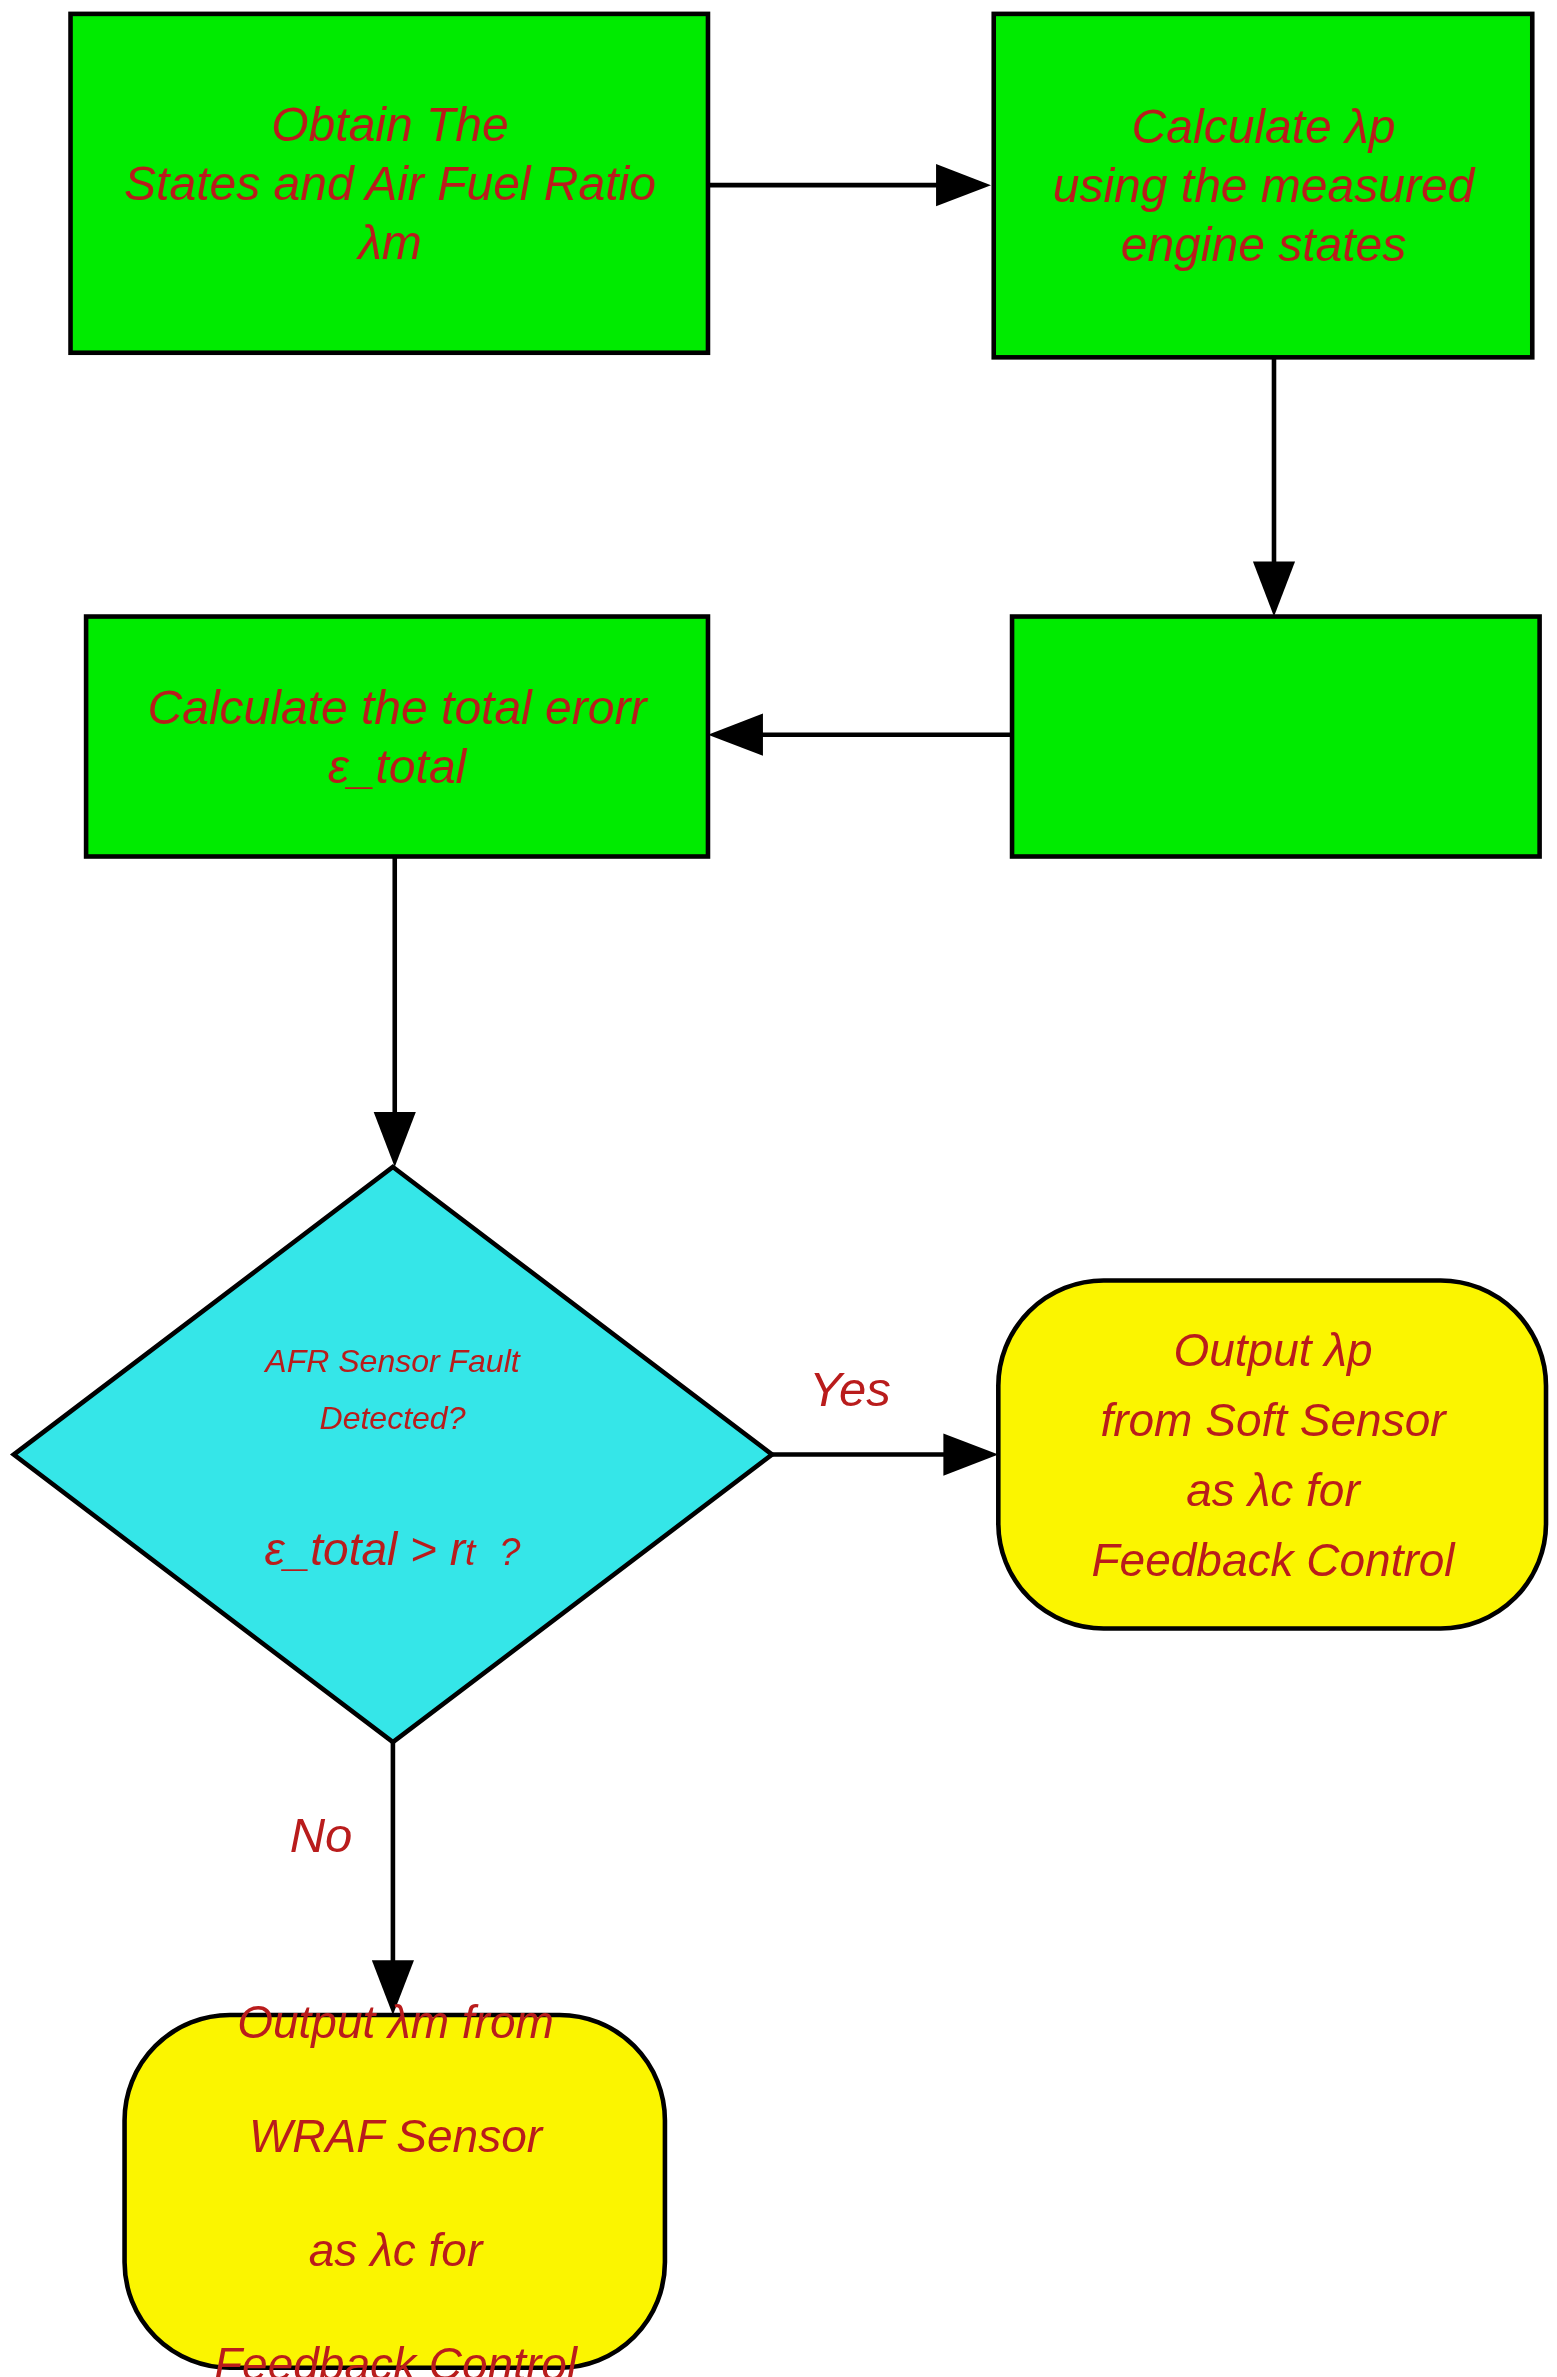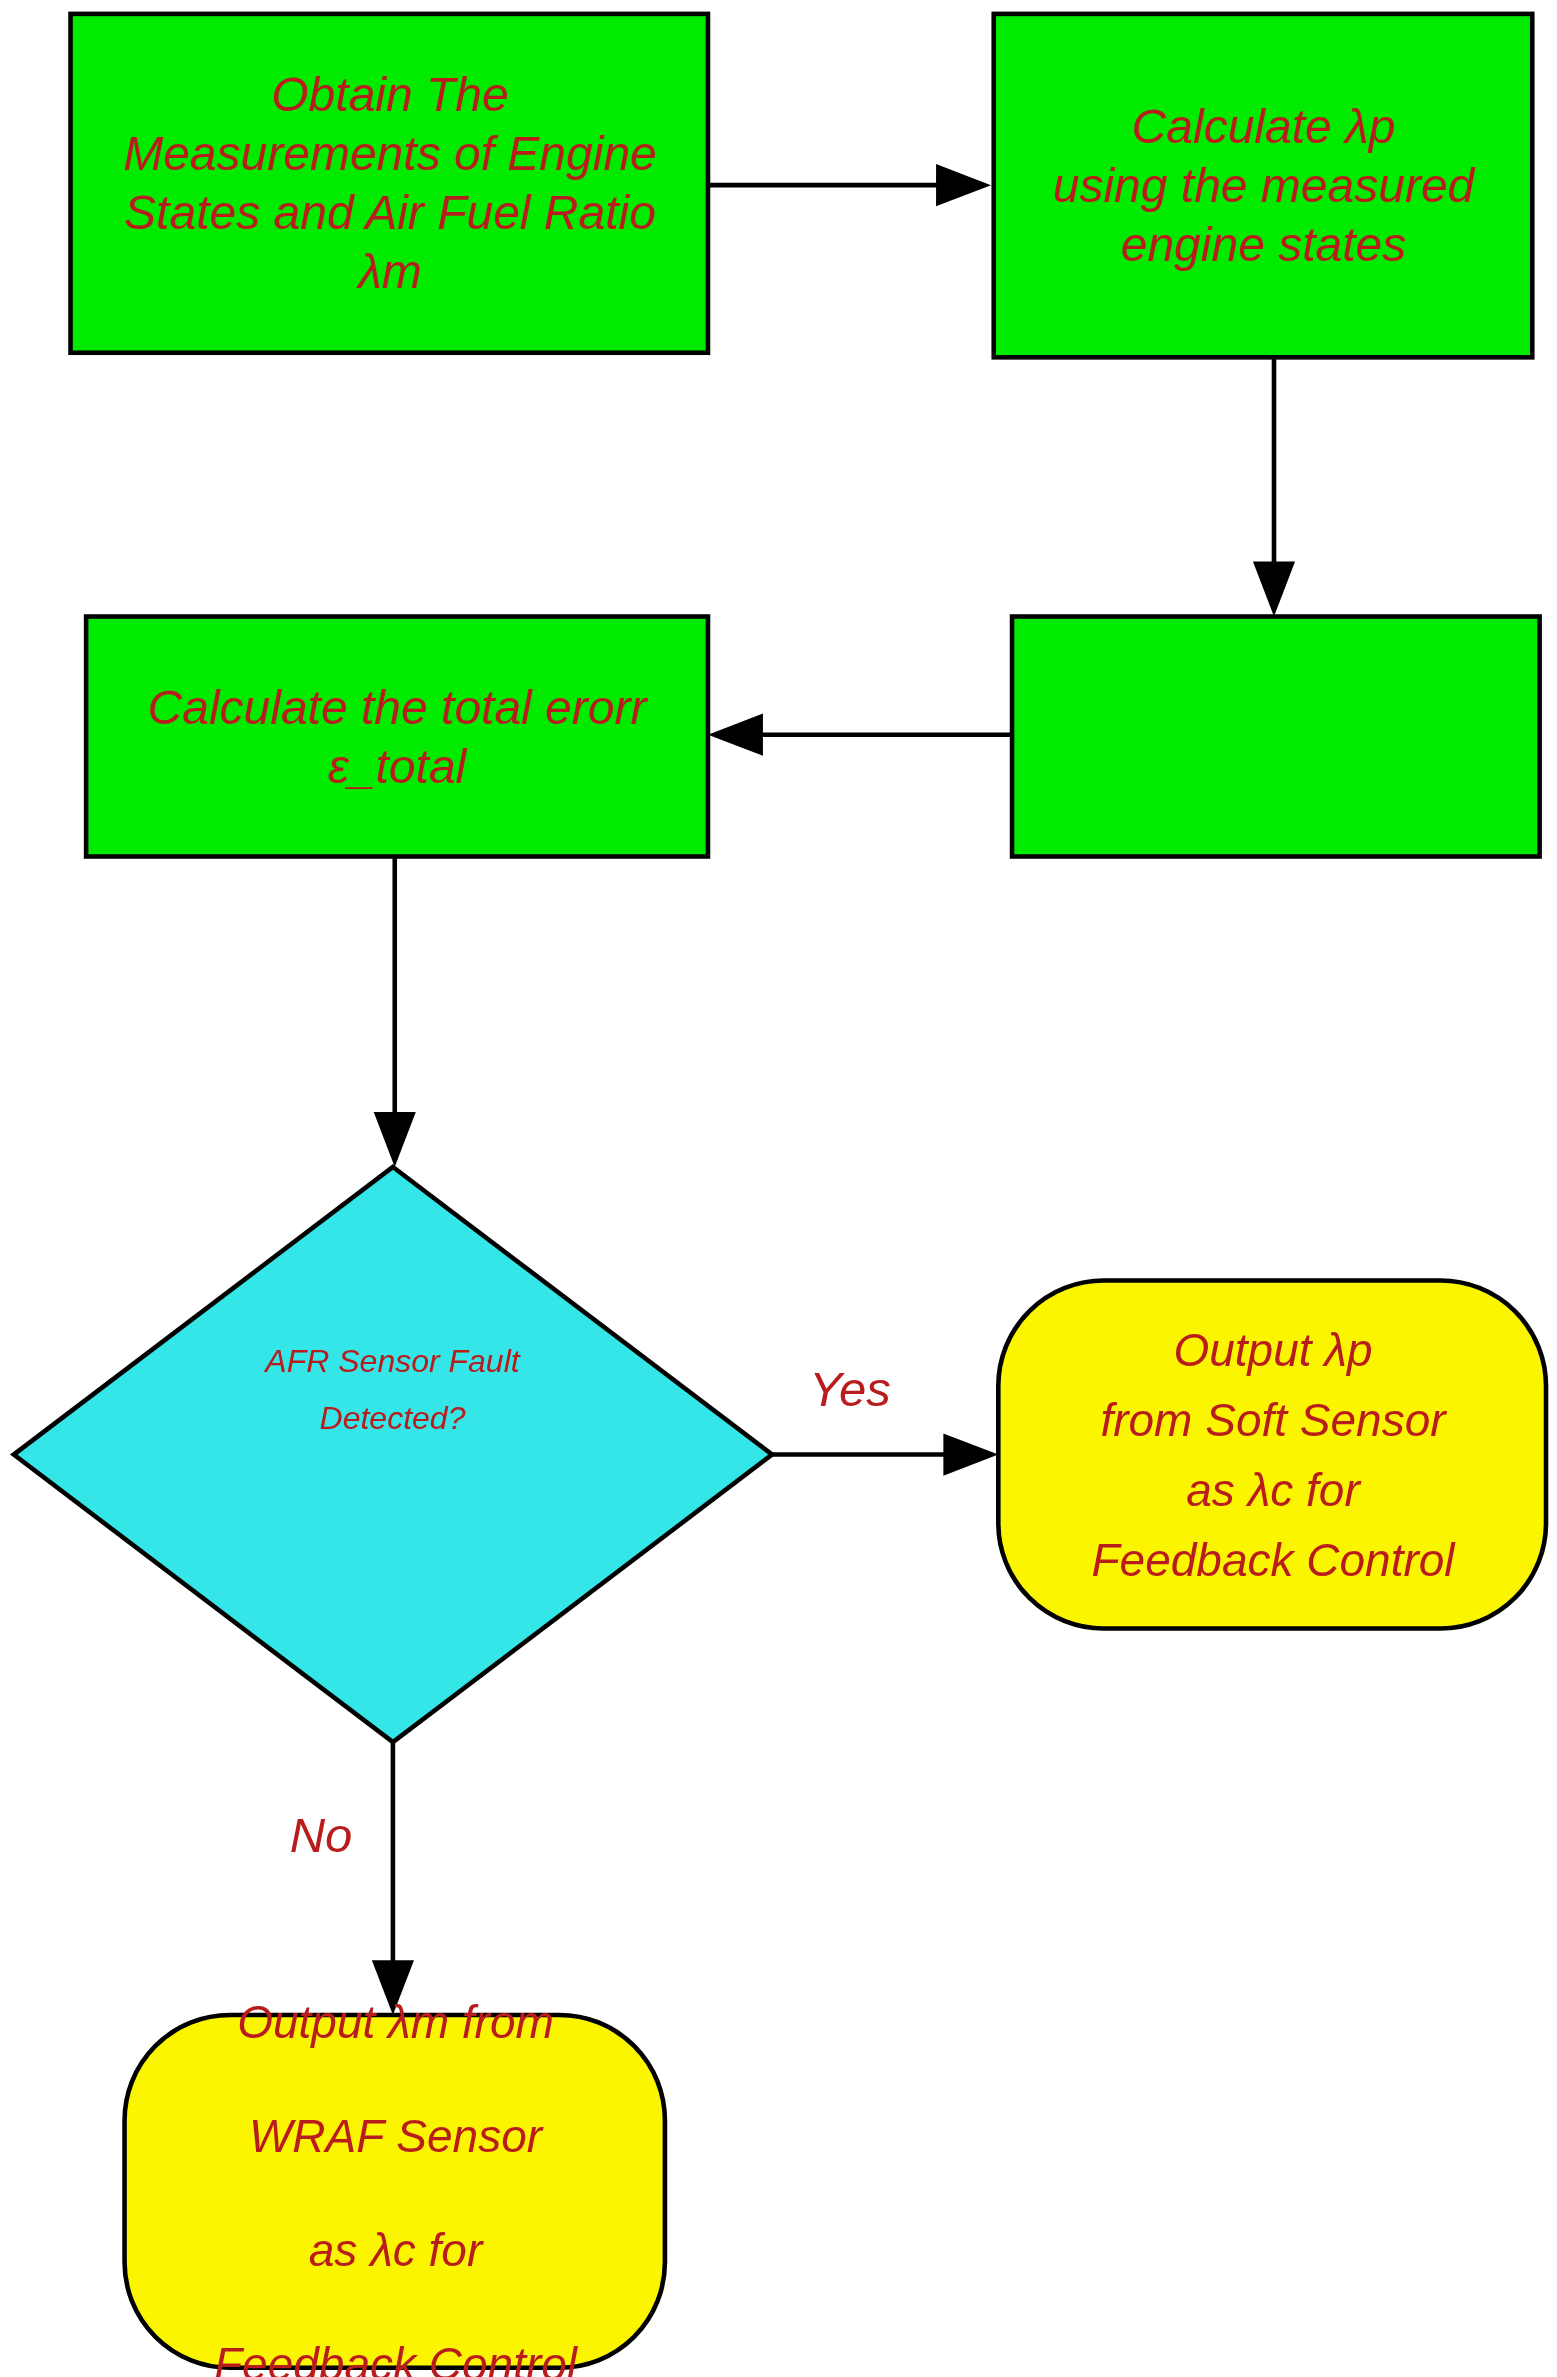--- a/index.html
+++ b/index.html
@@ -78,21 +78,20 @@
       <polygon class="arrowhead" points="1090,1588 1030,1565 1030,1611"></polygon>
     </g>
     <g>
       <line class="wire" x1="429" y1="1902" x2="429" y2="2144"></line>
       <polygon class="arrowhead" points="429,2200 406,2140 452,2140"></polygon>
     </g>
   </svg>
 
   <div class="node-text" style="left:71px;top:13.7px;width:638px;height:339px;">
       <div class="line">Obtain The</div>
-      <div class="line">Measurements of Engine</div>
       <div class="line">States and Air Fuel Ratio</div>
       <div class="line">λm</div>
     </div>
 
   <div class="node-text" style="left:994px;top:13.7px;width:539px;height:344px;">
       <div class="line">Calculate λp</div>
       <div class="line">using the measured</div>
       <div class="line">engine states</div>
     </div>
 
@@ -100,20 +99,23 @@
   <div class="node-text" style="left:86px;top:617px;width:622px;height:240px;">
       <div class="line">Calculate the total erorr</div>
       <div class="line">ε_total</div>
     </div>
 
   <div class="node-text diamond-title" style="left:72px;top:1333px;width:641px;height:114px;">
       <div class="line">AFR Sensor Fault</div>
       <div class="line">Detected?</div>
     </div>
 
+  <div class="formula" style="left:72px;top:1521px;width:641px;height:64px;">
+    <span>ε_total &gt; r</span><span class="sub-t">t</span><span class="q-mark">?</span>
+  </div>
 
   <div class="node-text yellow-text" style="left:999px;top:1281px;width:548px;height:348px;">
       <div class="line">Output λp</div>
       <div class="line">from Soft Sensor</div>
       <div class="line">as λc for</div>
       <div class="line">Feedback Control</div>
     </div>
 
   <div class="node-text yellow-text" style="left:125px;top:2016px;width:541px;height:353px;gap:44px;">
       <div class="line">Output λm from</div>

